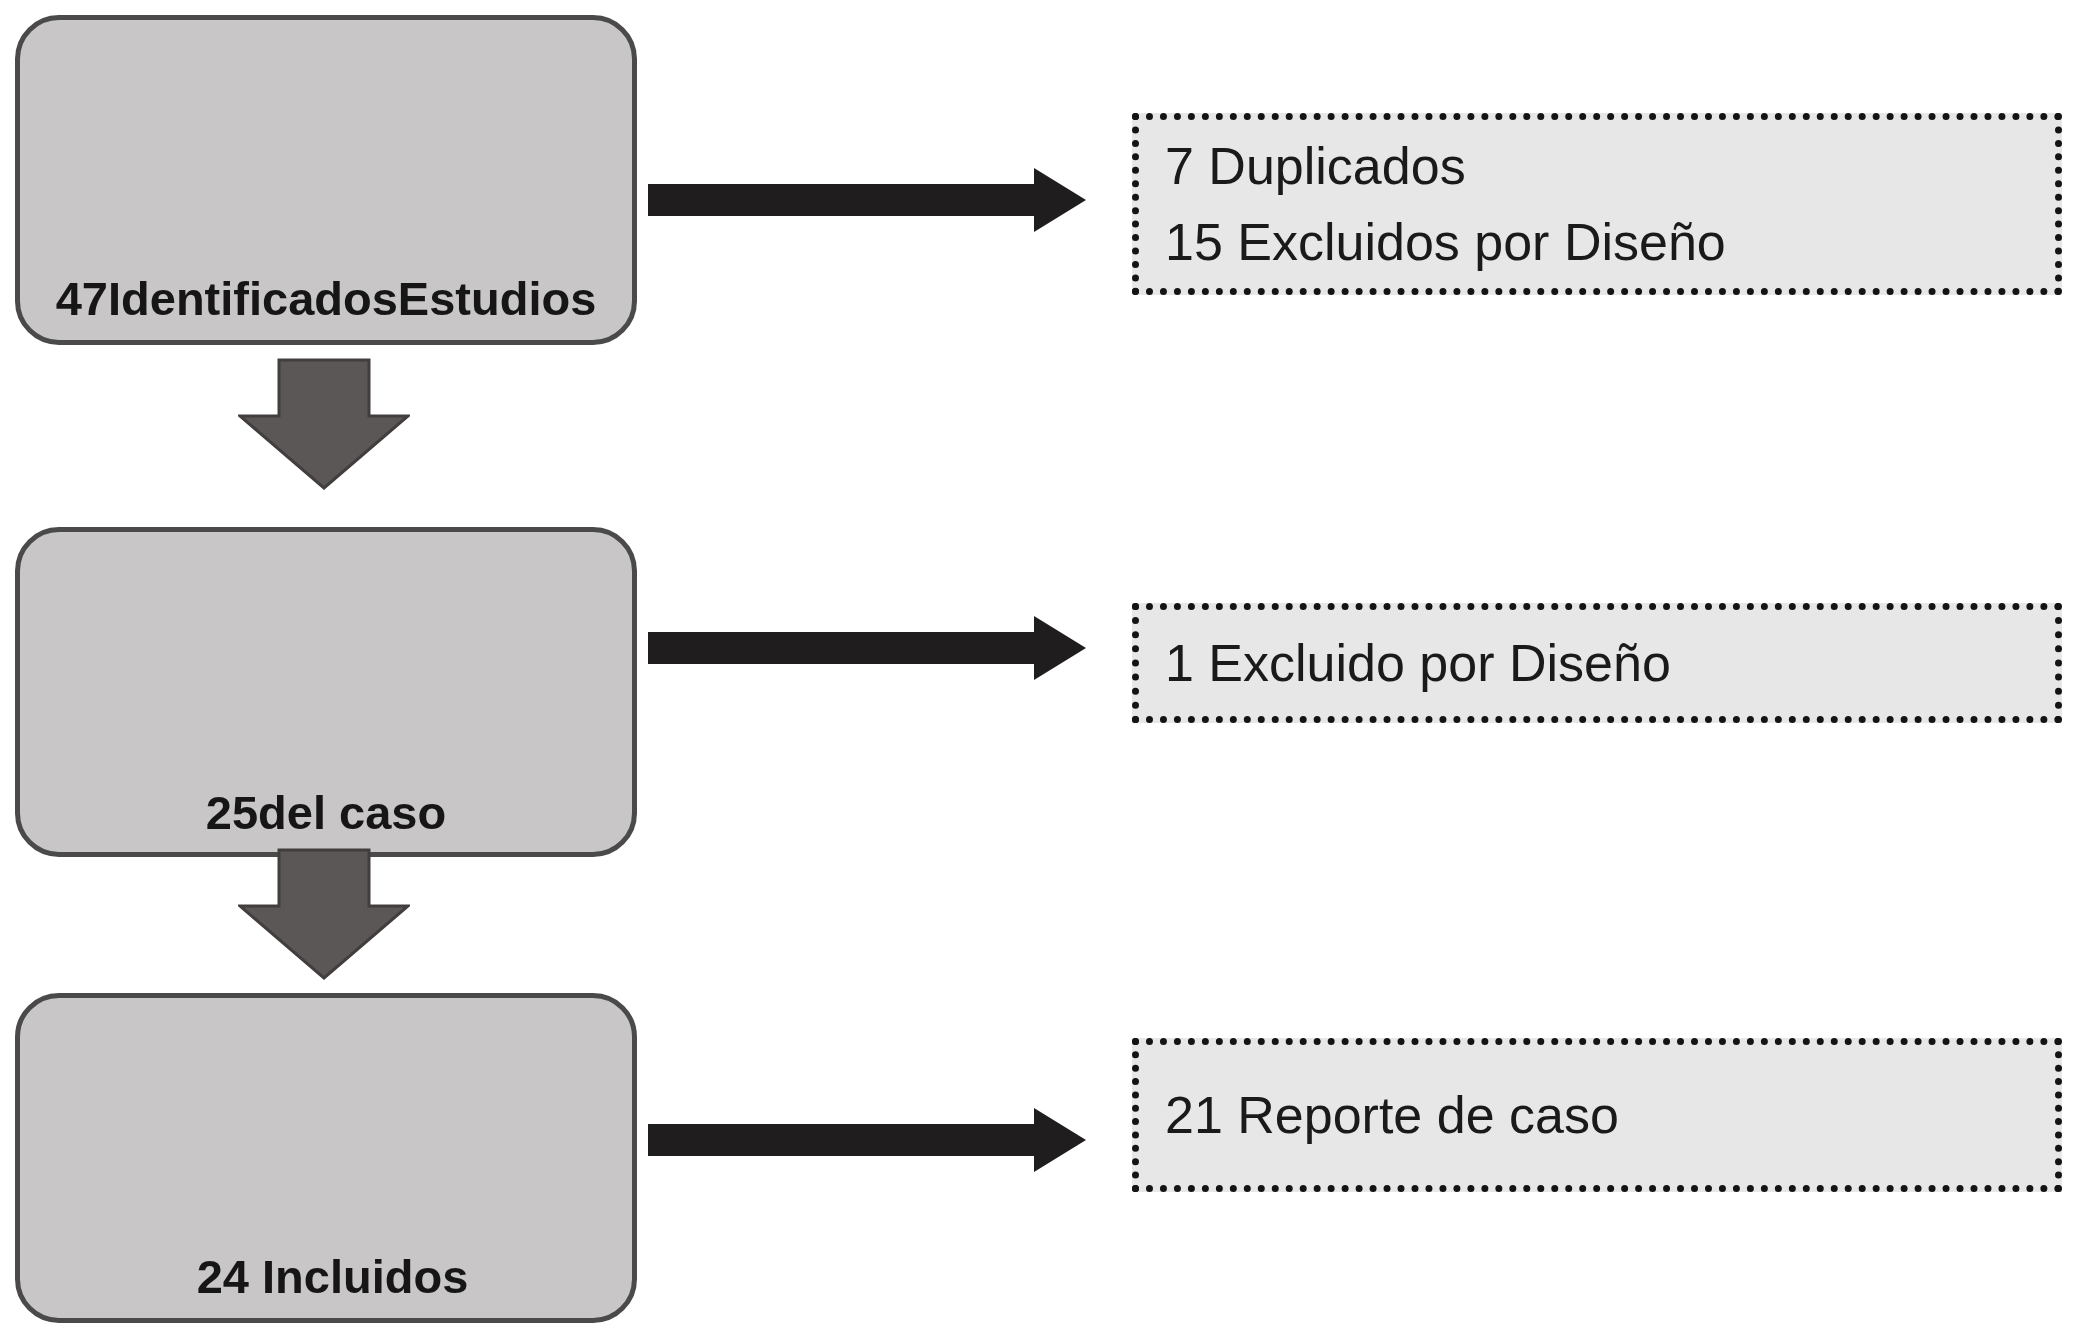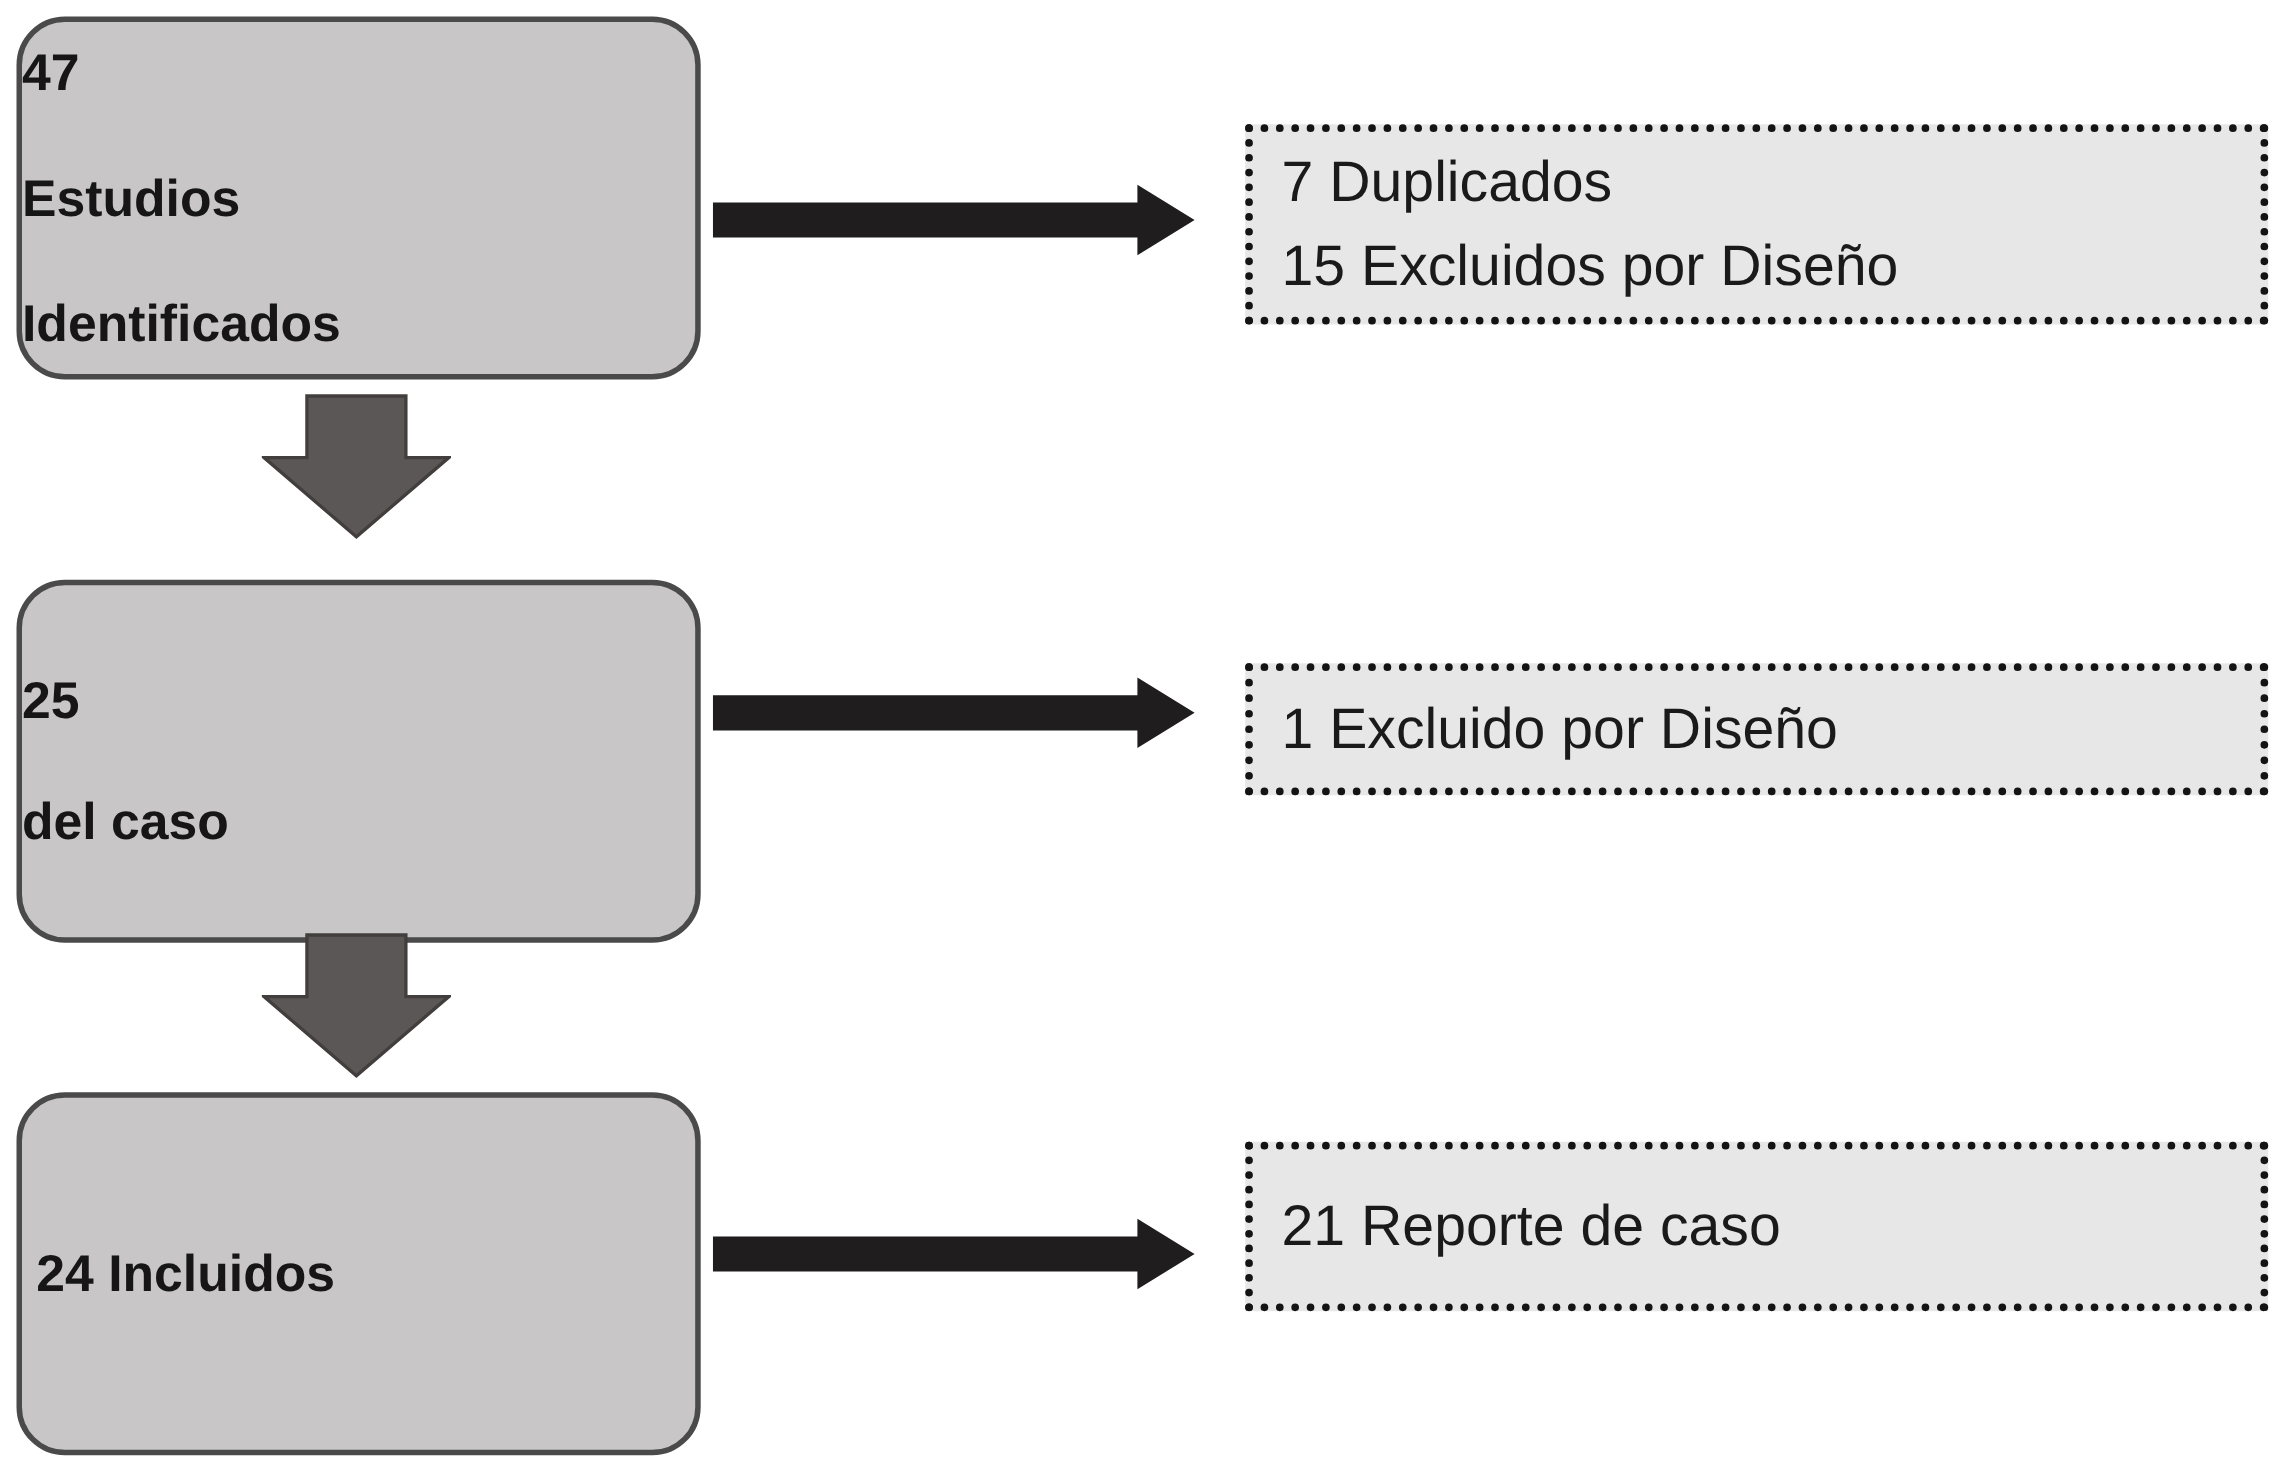--- a/index.html
+++ b/index.html
@@ -19,29 +19,28 @@
   
   .stage-box {
     position: absolute;
     left: 15px;
     width: 622px;
     box-sizing: border-box;
     background: var(--box-fill, #c8c6c6);
     border: 5px solid var(--box-border, #4a4a4a);
     border-radius: 44px;
     display: flex;
-    flex-direction: column;
+    flex-direction: row;
     justify-content: center;
-    align-items: flex-start;
+    align-items: flex-end;
     text-align: center;
     color: #161616;
     font-weight: 700;
     font-size: 47px;
     line-height: 82px;
-    gap: 32px;
   }
   #stage1 { top: 15px;  height: 330px; }
   #stage2 { top: 527px; height: 330px; line-height: 78px; }
   #stage3 { top: 993px; height: 330px; padding-left: 13px; }
 
   .box-line { display: block; white-space: nowrap; }
   .wide-words { word-spacing: 16px; }
 
   
   .side-box {
@@ -95,22 +94,22 @@
     stroke-linejoin: miter;
   }
 </style>
 </head>
 <body>
 
 <div id="canvas">
 
   <div class="stage-box" id="stage1">
     <span class="box-line">47</span>
+    <span class="box-line">Identificados</span>
     <span class="box-line">Estudios</span>
-    <span class="box-line">Identificados</span>
   </div>
 
   <svg class="h-arrow" id="harrow1" viewBox="0 0 442 68" aria-hidden="true">
     <polygon points="0,18 386,18 386,2 438,34 386,66 386,50 0,50"></polygon>
   </svg>
 
   <div class="side-box" id="side1">
     <span class="box-line">7 Duplicados</span>
     <span class="box-line">15 Excluidos por Diseño</span>
   </div>

